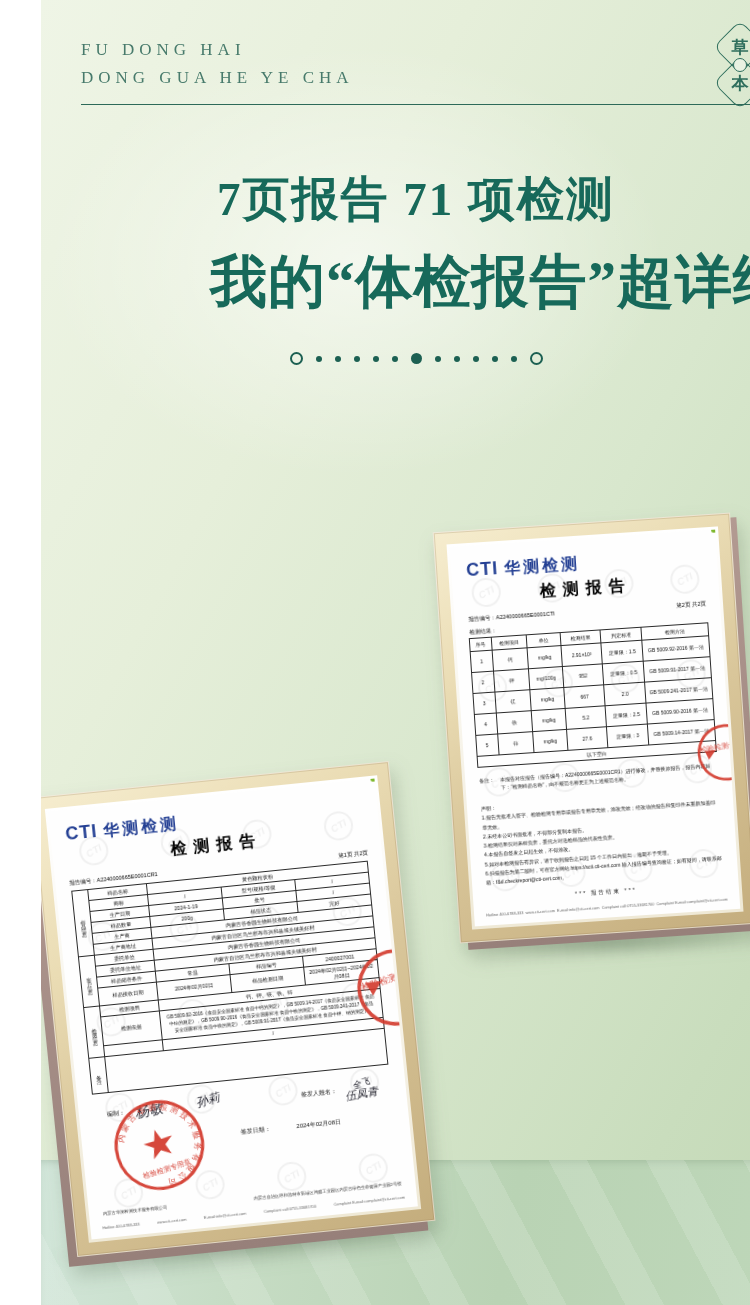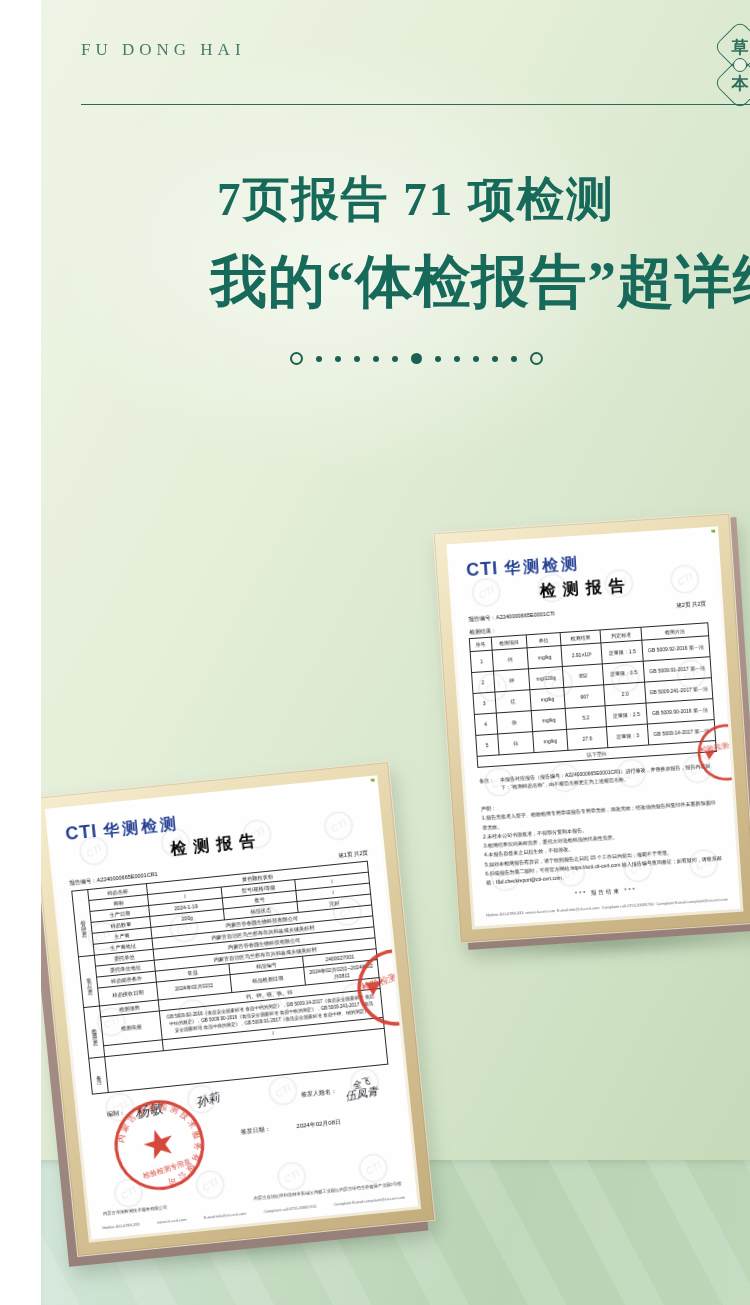--- a/index.html
+++ b/index.html
@@ -97,20 +97,21 @@
   .seam-right{right:-27px;top:192px;width:62px;height:62px;transform:rotate(18deg);}
   .seam-left{right:-42px;top:168px;width:84px;height:84px;transform:rotate(14deg);}
 </style>
 </head>
 <body>
 
 <div class="canvas">
 
   <div class="brand">
     <div>FU DONG HAI</div>
+    <div>DONG GUA HE YE CHA</div>
   </div>
   <div class="badge">
     <div class="diamond d1">
         <span>草</span>
       </div>
     <div class="diamond d2">
         <span>本</span>
       </div>
     <div class="joint"></div>
   </div>

